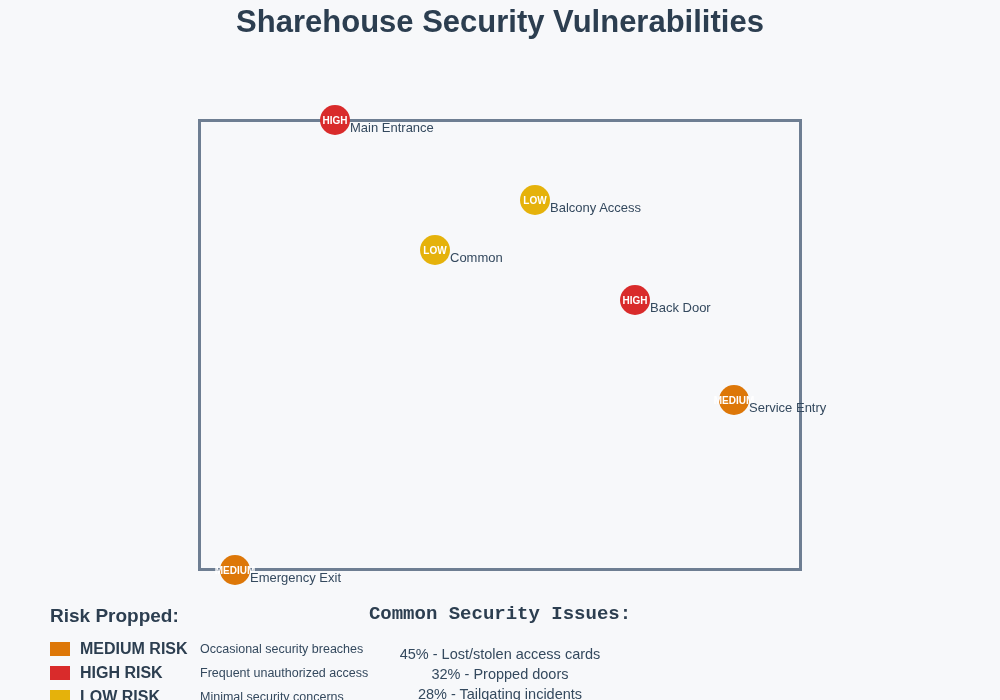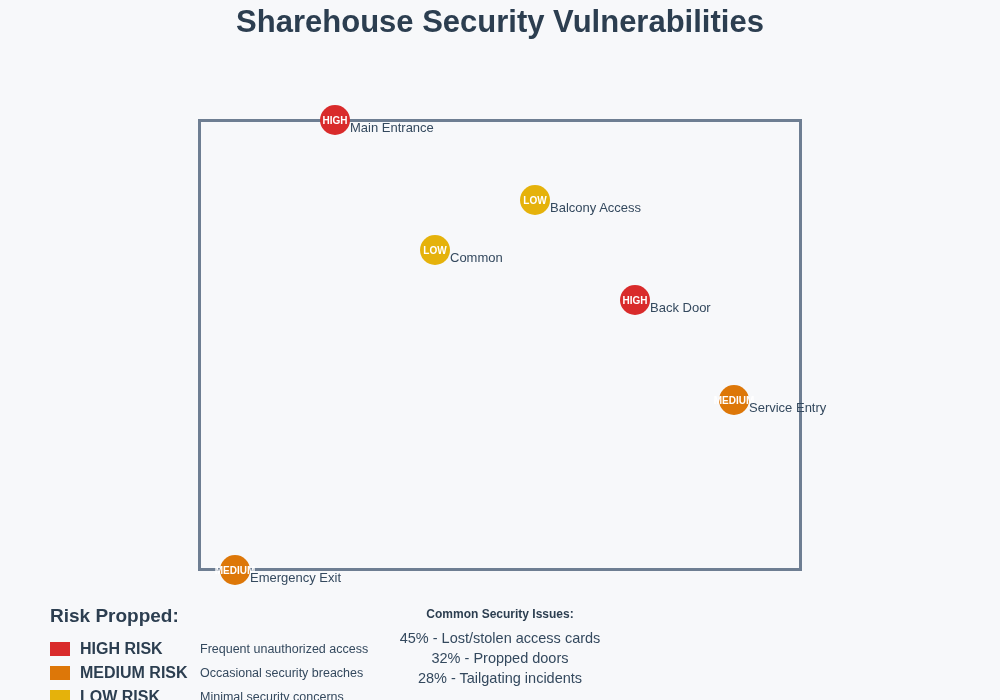--- a/index.html
+++ b/index.html
@@ -99,25 +99,26 @@
     white-space: nowrap;
   }
   .issues {
     position: absolute;
     left: 330px; top: 604px;
     width: 340px;
     text-align: center;
     z-index: 3;
   }
   .issues-heading {
-    font-size: 12px;
+    font-size: 19px;
     font-weight: bold;
     color: var(--heading_text, #2c3e50);
     line-height: 20px;
-    margin-bottom: 4px;
+    margin-bottom: 20px;
+    font-family: Liberation Mono, monospace;
   }
   .issue-line {
     font-size: 14.5px;
     color: var(--body_text, #34495e);
     line-height: 20px;
     white-space: nowrap;
   }
 </style>
 <title>Sharehouse Security Vulnerabilities</title></head>
 <body>
@@ -152,28 +153,28 @@
 </div>
 
 <div class="marker m-emergency-exit">
   <div class="dot level-medium">MEDIUM</div>
   <div class="m-label">Emergency Exit</div>
 </div>
 
 <div class="legend">
   <div class="legend-heading">Risk Propped:</div>
   <div class="legend-row">
+    <span class="swatch level-medium"></span>
+    <span class="legend-label">MEDIUM RISK</span>
+    <span class="legend-desc">Occasional security breaches</span>
+  </div>
+  <div class="legend-row">
     <span class="swatch level-high"></span>
     <span class="legend-label">HIGH RISK</span>
     <span class="legend-desc">Frequent unauthorized access</span>
-  </div>
-  <div class="legend-row">
-    <span class="swatch level-medium"></span>
-    <span class="legend-label">MEDIUM RISK</span>
-    <span class="legend-desc">Occasional security breaches</span>
   </div>
   <div class="legend-row">
     <span class="swatch level-low"></span>
     <span class="legend-label">LOW RISK</span>
     <span class="legend-desc">Minimal security concerns</span>
   </div>
 </div>
 
 <div class="issues">
   <div class="issues-heading">Common Security Issues:</div>

